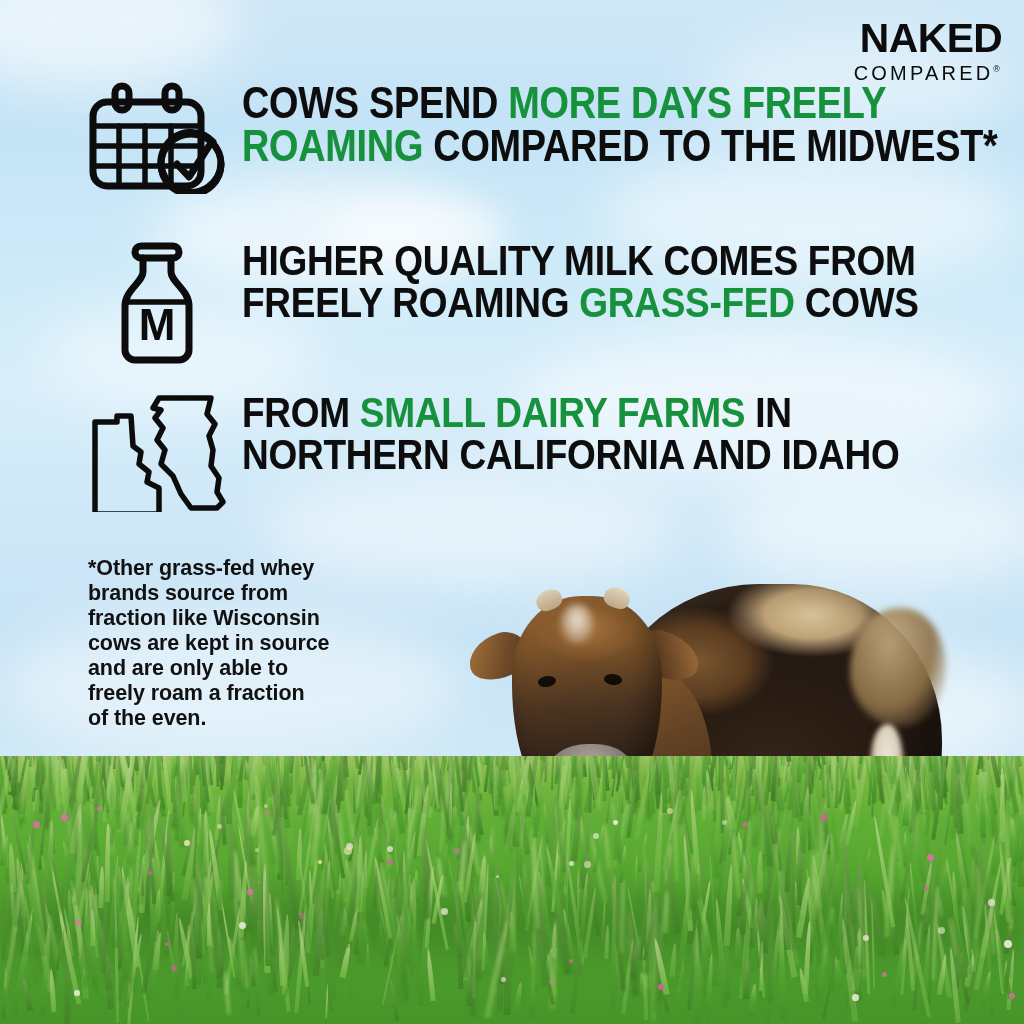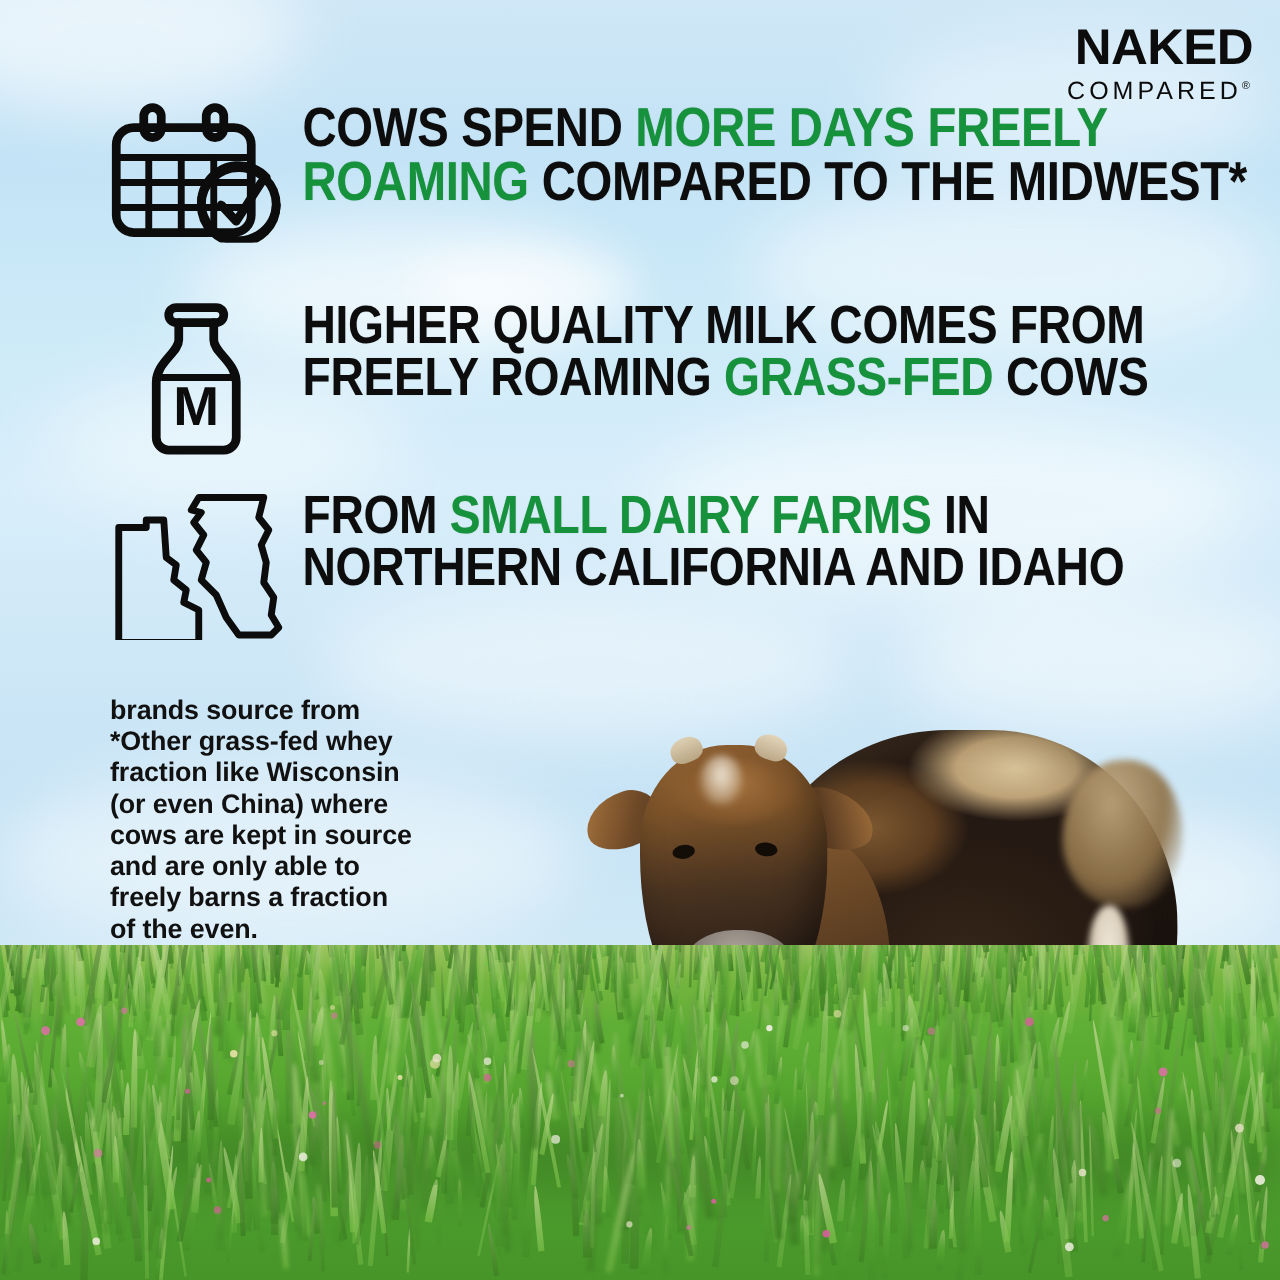--- a/index.html
+++ b/index.html
@@ -323,27 +323,26 @@
       <div class="headline">
         <span>FROM </span><span class="hl-green">SMALL DAIRY FARMS</span><span> IN</span>
       </div>
       <div class="headline">
         <span>NORTHERN CALIFORNIA AND IDAHO</span>
       </div>
     </div>
   </div>
 
   <div id="footnote">
+    <div>*Other grass-fed whey</div>
     <div>brands source from</div>
-    <div>*Other grass-fed whey</div>
     <div>fraction like Wisconsin</div>
-    <div>(or even China) where</div>
     <div>cows are kept in source</div>
     <div>and are only able to</div>
-    <div>freely barns a fraction</div>
+    <div>freely roam a fraction</div>
     <div>of the even.</div>
   </div>
 
   <div id="cow">
     <div class="cowpart body"></div>
     <div class="cowpart rump-light"></div>
     <div class="cowpart white-patch1"></div>
     <div class="cowpart white-patch2"></div>
     <div class="cowpart udder"></div>
     <div class="cowpart legback"></div>

